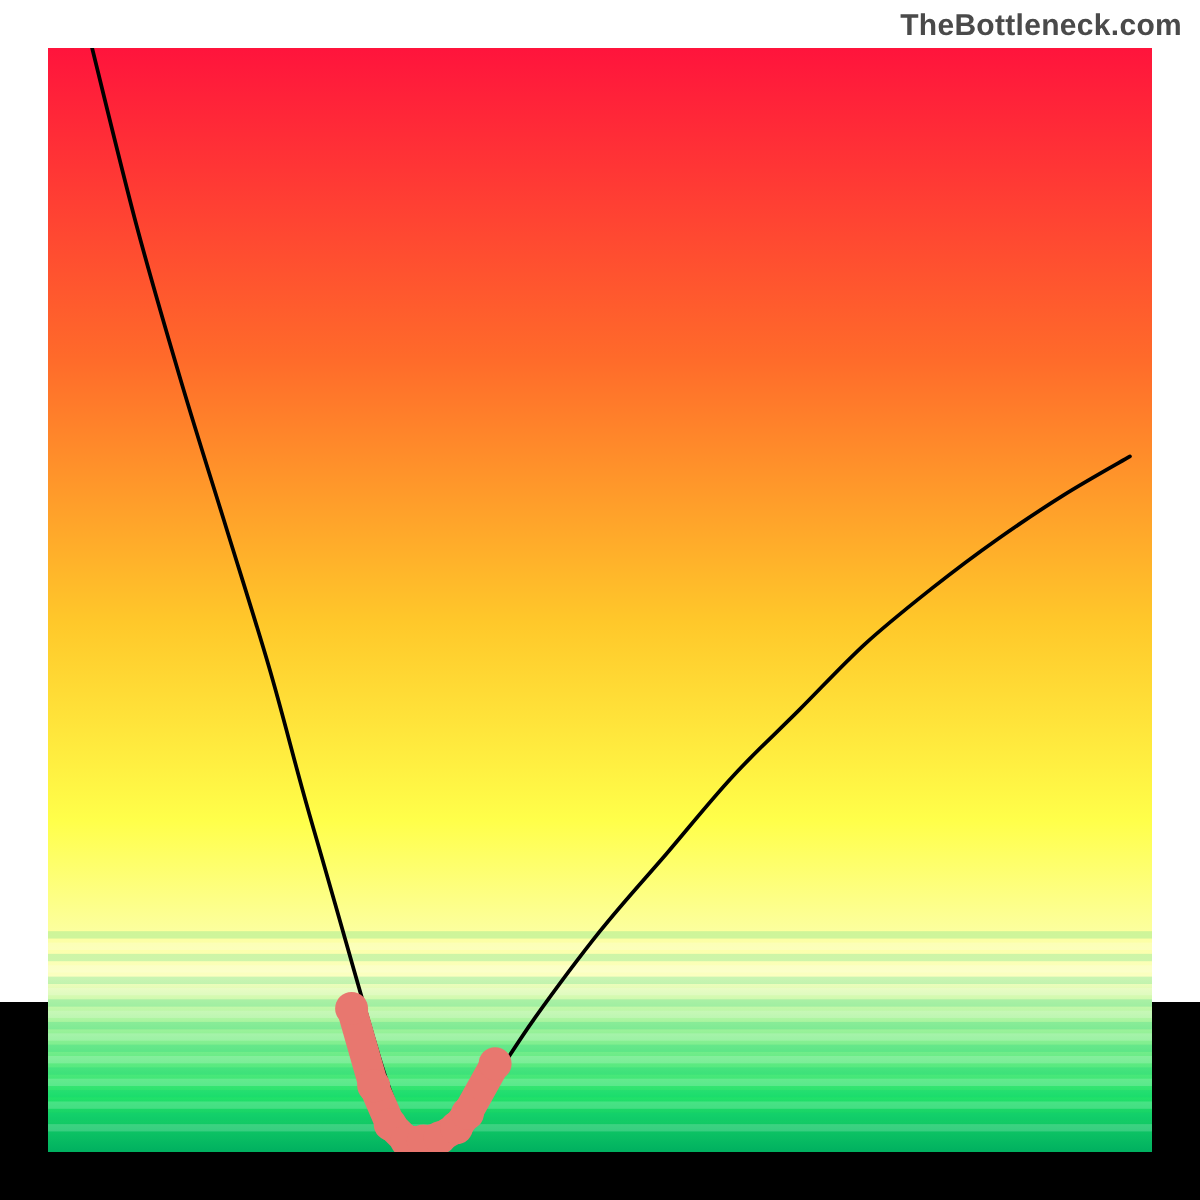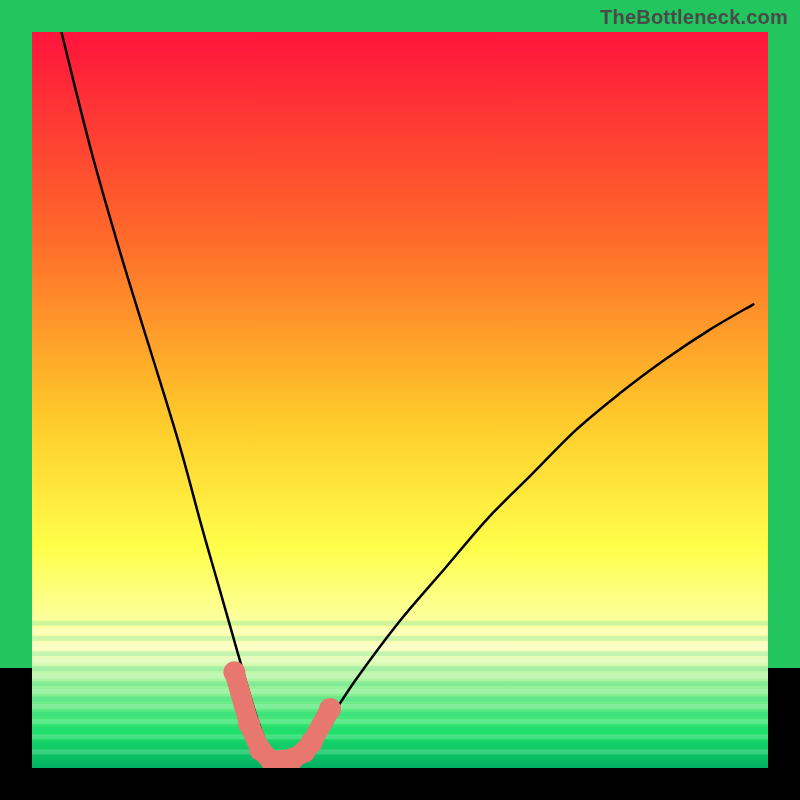--- a/index.html
+++ b/index.html
@@ -10,21 +10,21 @@
     background: #000;
     overflow: hidden;
     font-family: Arial, Helvetica, sans-serif;
   }
   .frame {
     position: absolute;
     top: 0;
     left: 0;
     width: 800px;
     height: 668px;
-    background: #22c55e;
+    background: #ffffff;
   }
   .plot-area {
     position: absolute;
     top: 32px;
     left: 32px;
     width: 736px;
     height: 736px;
     overflow: hidden;
   }
   .watermark {

